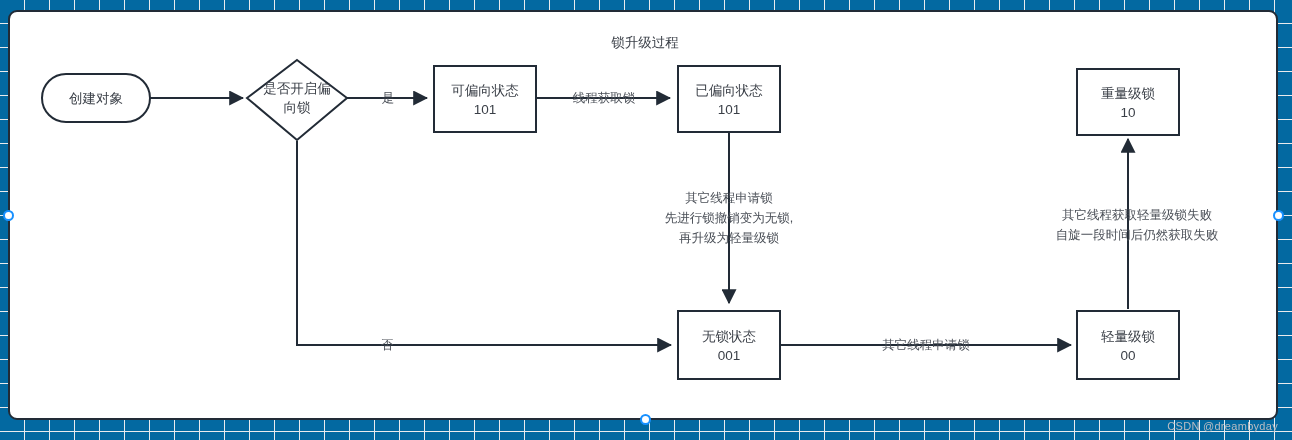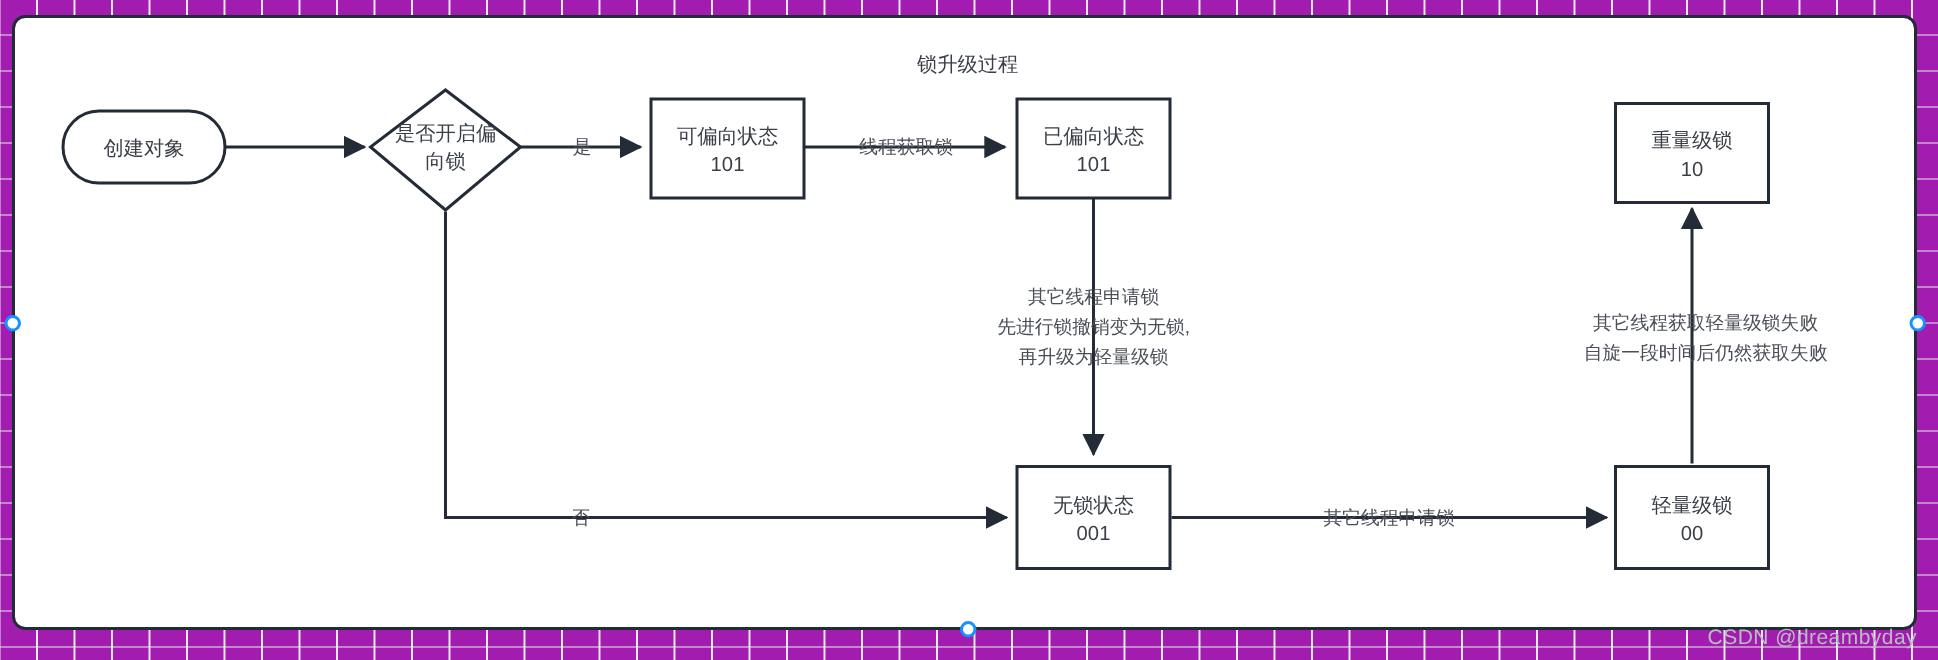--- a/index.html
+++ b/index.html
@@ -9,21 +9,21 @@
     background: #ffffff;
   }
   body {
     font-family: "Liberation Sans", "DejaVu Sans", sans-serif;
   }
   #stage {
     position: relative;
     width: 1292px;
     height: 440px;
     overflow: hidden;
-    background: #a21caf;
+    background: #0369a1;
   }
   
   #grid {
     position: absolute;
     inset: 0;
     background-image:
       linear-gradient(to right, #e9ebee 1px, transparent 1px),
       linear-gradient(to bottom, #e9ebee 1px, transparent 1px);
     background-size: 25px 24px;
     background-position: -1px -1px;
@@ -53,21 +53,21 @@
     height: 11px;
     border-radius: 50%;
     background: #ffffff;
     border: 2px solid #1890ff;
     box-sizing: border-box;
   }
   #watermark {
     position: absolute;
     right: 14px;
     bottom: 8px;
-    font-size: 14px;
+    font-size: 11px;
     color: #b9bcc2;
     letter-spacing: .3px;
     white-space: nowrap;
     font-family: "Liberation Sans", sans-serif;
   }
   text {
     font-family: "Liberation Sans", "DejaVu Sans", sans-serif;
     fill: #3a3f47;
   }
   .node-text { font-size: 13.5px; }

